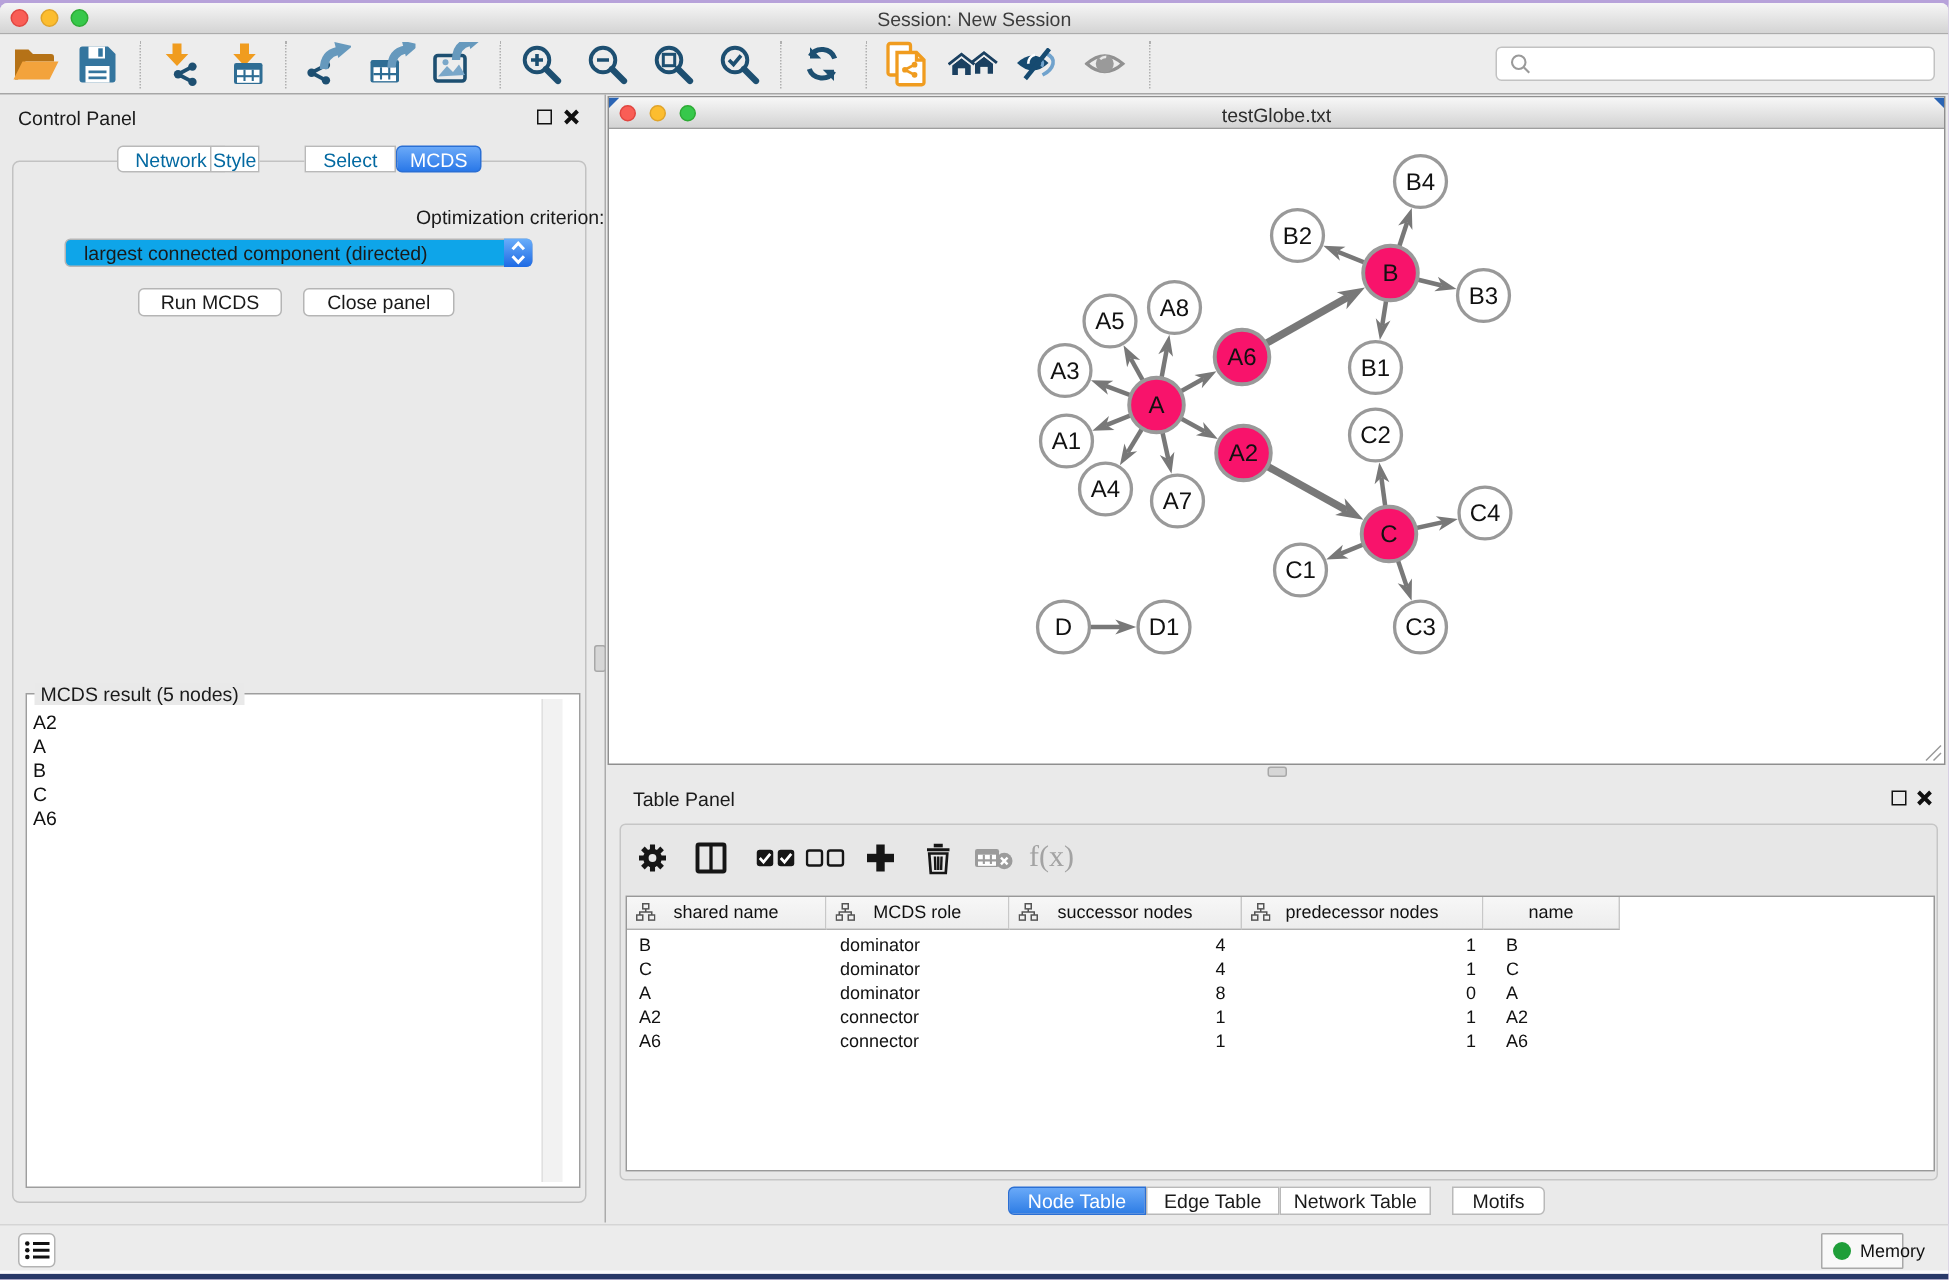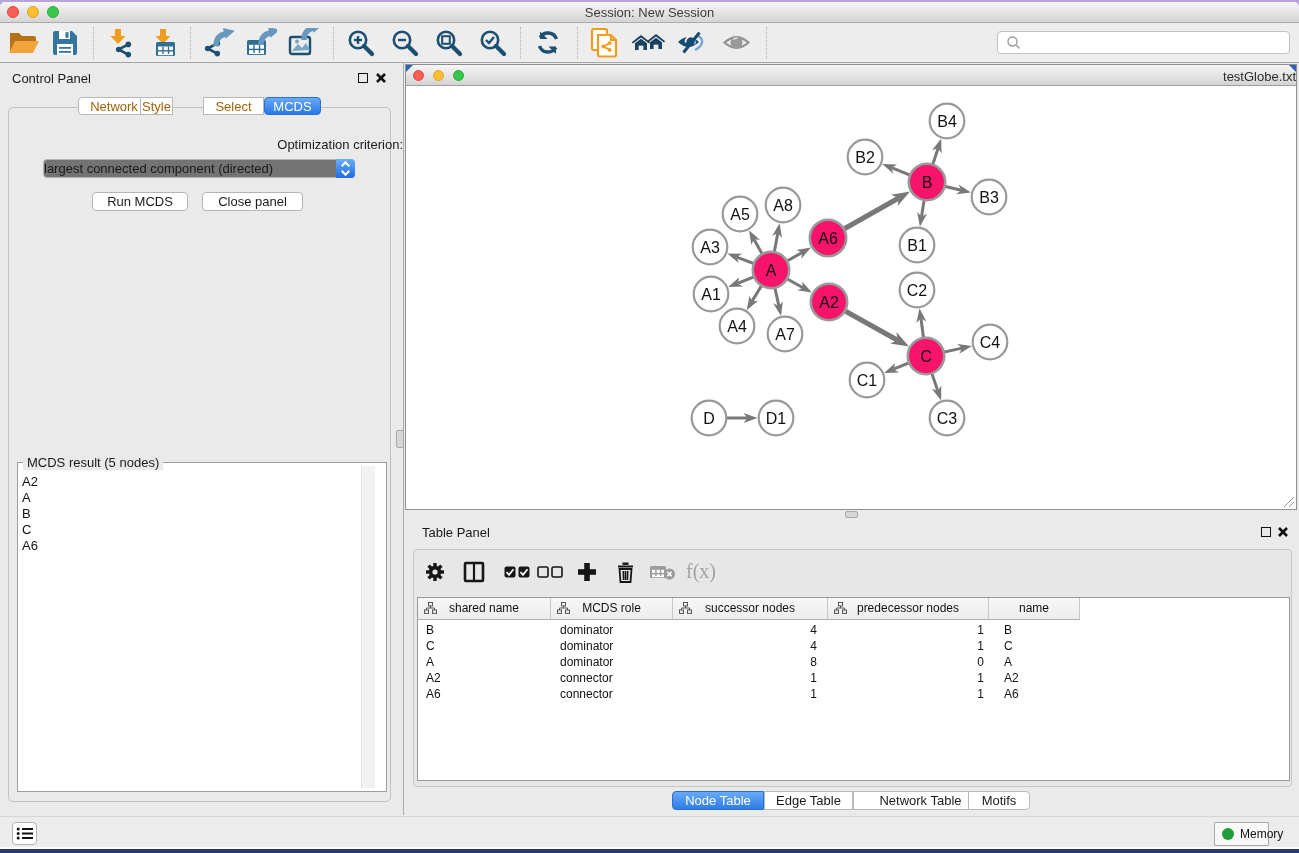--- a/index.html
+++ b/index.html
@@ -8,35 +8,35 @@
 .purple{position:absolute;left:0;top:0;width:1299px;height:3px;background:#b7a2da}
 .app{position:absolute;left:0;top:2px;width:1299px;height:847px;background:#eaeaea;border-radius:5px 5px 0 0}
 .titlebar{position:absolute;left:0;top:2px;width:1299px;height:21px;border-radius:5px 5px 0 0;background:linear-gradient(#f6f6f6,#d4d4d4);border-bottom:1px solid #acacac}
 .tl{position:absolute;border-radius:50%}
 .toolbar{position:absolute;left:0;top:23px;width:1299px;height:40px;background:#ededed;border-bottom:1px solid #a6a6a6}
 .sep{position:absolute;top:27px;height:32px;width:0;border-left:1px dotted #b0b0b0}
 .search{position:absolute;left:997px;top:31px;width:293px;height:23px;background:#fff;border:1px solid #c2c2c2;border-radius:4px}
 .panehdr{position:absolute;font-size:13px;color:#1a1a1a}
 .floatbtn{position:absolute;width:10px;height:10px;border:1.6px solid #111}
 .tabpane{position:absolute;left:8px;top:107px;width:383px;height:695px;background:#eaeaea;border:1px solid #c2c2c2;border-radius:5px}
-.tab{position:absolute;top:97px;height:18px;background:#fff;border:1px solid #b9b9b9;font-size:13px;color:#a16207;text-align:center;line-height:17px}
+.tab{position:absolute;top:97px;height:18px;background:#fff;border:1px solid #b9b9b9;font-size:13px;color:#0369a1;text-align:center;line-height:17px}
 .tabsel{background:linear-gradient(#6aa9f8,#2a78e8);color:#fff;border-color:#2a6fd4;border-radius:4px}
 .btn{position:absolute;height:19px;background:#fff;border:1px solid #b5b5b5;border-radius:4px;font-size:13px;color:#1a1a1a;text-align:center;line-height:17px}
-.combo{position:absolute;left:43px;top:159px;width:312px;height:19px;background:#737373;border:1px solid #b5b5b5;border-radius:4px;font-size:13px;line-height:17px;color:#1a1a1a;}
+.combo{position:absolute;left:43px;top:159px;width:312px;height:19px;background:#0ea5e9;border:1px solid #b5b5b5;border-radius:4px;font-size:13px;line-height:17px;color:#1a1a1a;padding-left:12px}
 .stepper{position:absolute;right:-1px;top:-1px;width:19px;height:19px;background:linear-gradient(#6aaefa,#1e6ae4);border-radius:0 4px 4px 0}
 .groupbox{position:absolute;left:17px;top:462px;width:370px;height:330px;background:#fff;border:1px solid #9e9e9e}
 .grouplabel{position:absolute;left:5px;top:-8px;background:#e9e9e9;padding:0 4px;font-size:13px;color:#1a1a1a}
 .mcdslist{position:absolute;left:4px;top:11px;font-size:13px;line-height:16px;color:#111}
 .scrolltrack{position:absolute;right:11px;top:3px;width:14px;height:322px;background:#f2f2f2;border-left:1px solid #e0e0e0}
 .vdiv{position:absolute;left:403px;top:63px;width:1px;height:752px;background:#ababab}
 .vhandle{position:absolute;left:396px;top:430px;width:8px;height:18px;background:#d6d6d6;border:1px solid #a8a8a8;border-radius:2px}
 .hhandle{position:absolute;left:845px;top:511px;width:13px;height:7px;background:#d6d6d6;border:1px solid #a8a8a8;border-radius:2px}
 .netwin{position:absolute;left:405px;top:64px;width:892px;height:446px;border:1px solid #8f8f8f;background:#fff}
 .netbar{position:absolute;left:0;top:0;width:100%;height:21px;background:linear-gradient(#f7f7f7,#d3d3d3);border-bottom:1px solid #9e9e9e}
-.nettitle{position:absolute;top:4px;width:100%;text-align:right;font-size:13px;color:#2d2d2d}
+.nettitle{position:absolute;top:4px;width:100%;text-align:center;font-size:13px;color:#2d2d2d}
 .tpinner{position:absolute;left:413px;top:549px;width:879px;height:238px;background:#e7e7e7;border:1px solid #c6c6c6;border-radius:4px}
 .dtable{position:absolute;left:417px;top:597px;width:873px;height:184px;background:#fff;border:1px solid #999}
 .th{position:absolute;top:0;height:22px;background:linear-gradient(#f7f7f7,#ededed);border-right:1px solid #c8c8c8;border-bottom:1px solid #b0b0b0;font-size:12px;color:#111;text-align:center;line-height:21px}
 .td{position:absolute;font-size:12px;color:#111;height:16px;line-height:16px}
 .seg{position:absolute;top:791px;height:19px;background:#fff;border:1px solid #b9b9b9;font-size:13px;color:#1a1a1a;text-align:center;line-height:18px}
 .segsel{background:linear-gradient(#69a9f8,#2e7de5);color:#fff;border-color:#2a6fd4}
 .statusbar{position:absolute;left:0;top:816px;width:1299px;height:33px;background:#ececec;border-top:1px solid #d5d5d5;border-bottom:2px solid #fbfbfb}
 .membox{position:absolute;left:1214px;top:822px;width:55px;height:24px;background:#f8f8f8;border:1px solid #a8a8a8;border-radius:1px;font-size:12px;color:#111}
 .listbtn{position:absolute;left:12px;top:822px;width:25px;height:23px;background:#fff;border:1px solid #b3b3b3;border-radius:4px}
 </style></head><body>
@@ -419,21 +419,21 @@
     <path d="M6.5,4 v2 M2.5,8 v-2 h8 v2" fill="none" stroke="#555" stroke-width="1"></path>
   </svg>
 <svg style="position:absolute;left:834px;top:602px" width="13" height="12" viewBox="0 0 13 12">
     <rect x="4.5" y="0.5" width="4" height="3.4" fill="none" stroke="#555" stroke-width="1"></rect>
     <rect x="0.5" y="8" width="4" height="3.4" fill="none" stroke="#555" stroke-width="1"></rect>
     <rect x="8.5" y="8" width="4" height="3.4" fill="none" stroke="#555" stroke-width="1"></rect>
     <path d="M6.5,4 v2 M2.5,8 v-2 h8 v2" fill="none" stroke="#555" stroke-width="1"></path>
   </svg>
 <div class="seg segsel" style="left:672px;border-radius:4px 0 0 4px;width:92px">Node Table</div>
 <div class="seg" style="left:764px;width:89px">Edge Table</div>
-<div class="seg" style="left:853px;width:135px">Network Table</div>
+<div class="seg" style="left:853px;width:101px">Network Table</div>
 <div class="seg" style="left:968px;border-radius:0 4px 4px 0;width:62px">Motifs</div>
 <div class="statusbar"></div>
 <div class="listbtn">
     <svg width="18" height="15" style="position:absolute;left:3px;top:3px" viewBox="0 0 18 15">
       <circle cx="2.2" cy="3" r="1.5" fill="#111"></circle>
       <rect x="6" y="2" width="11" height="2" fill="#111"></rect>
       <circle cx="2.2" cy="7.5" r="1.5" fill="#111"></circle>
       <rect x="6" y="6.5" width="11" height="2" fill="#111"></rect>
       <circle cx="2.2" cy="12" r="1.5" fill="#111"></circle>
       <rect x="6" y="11" width="11" height="2" fill="#111"></rect>

